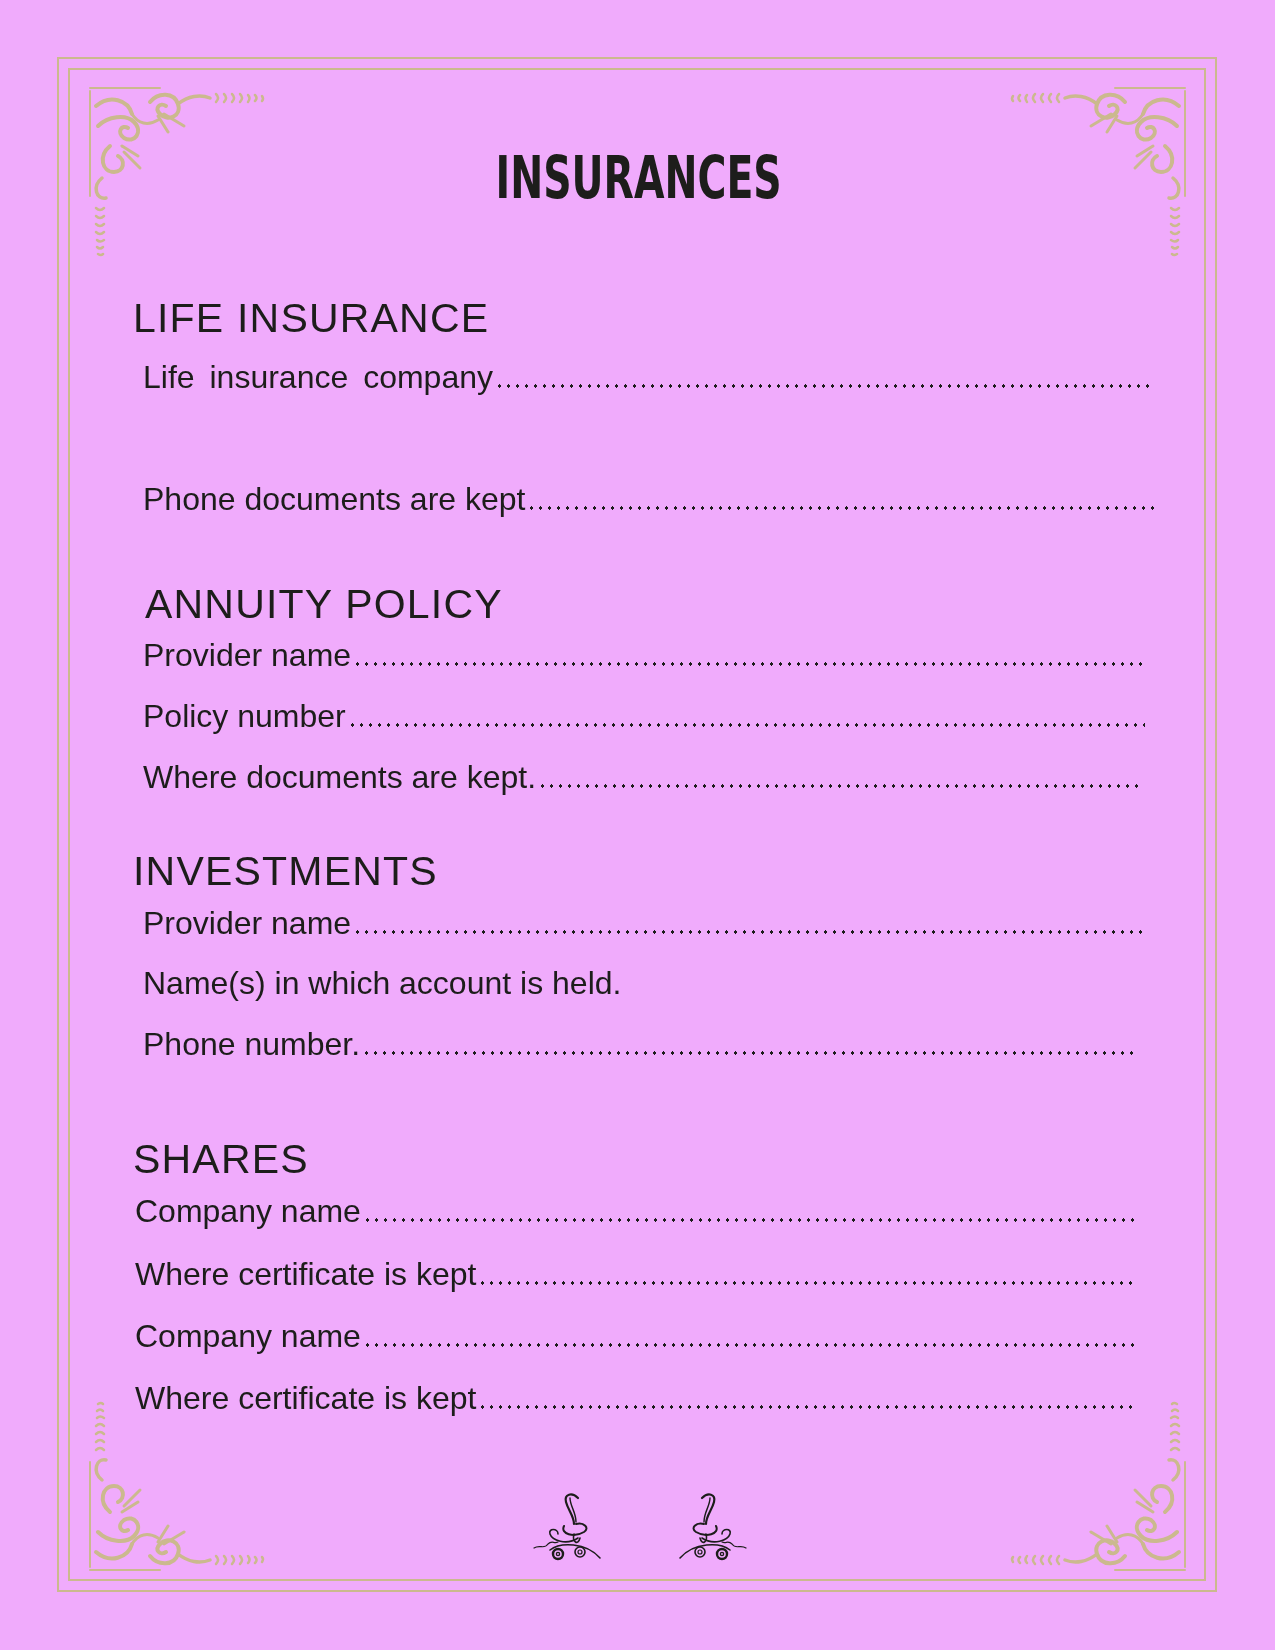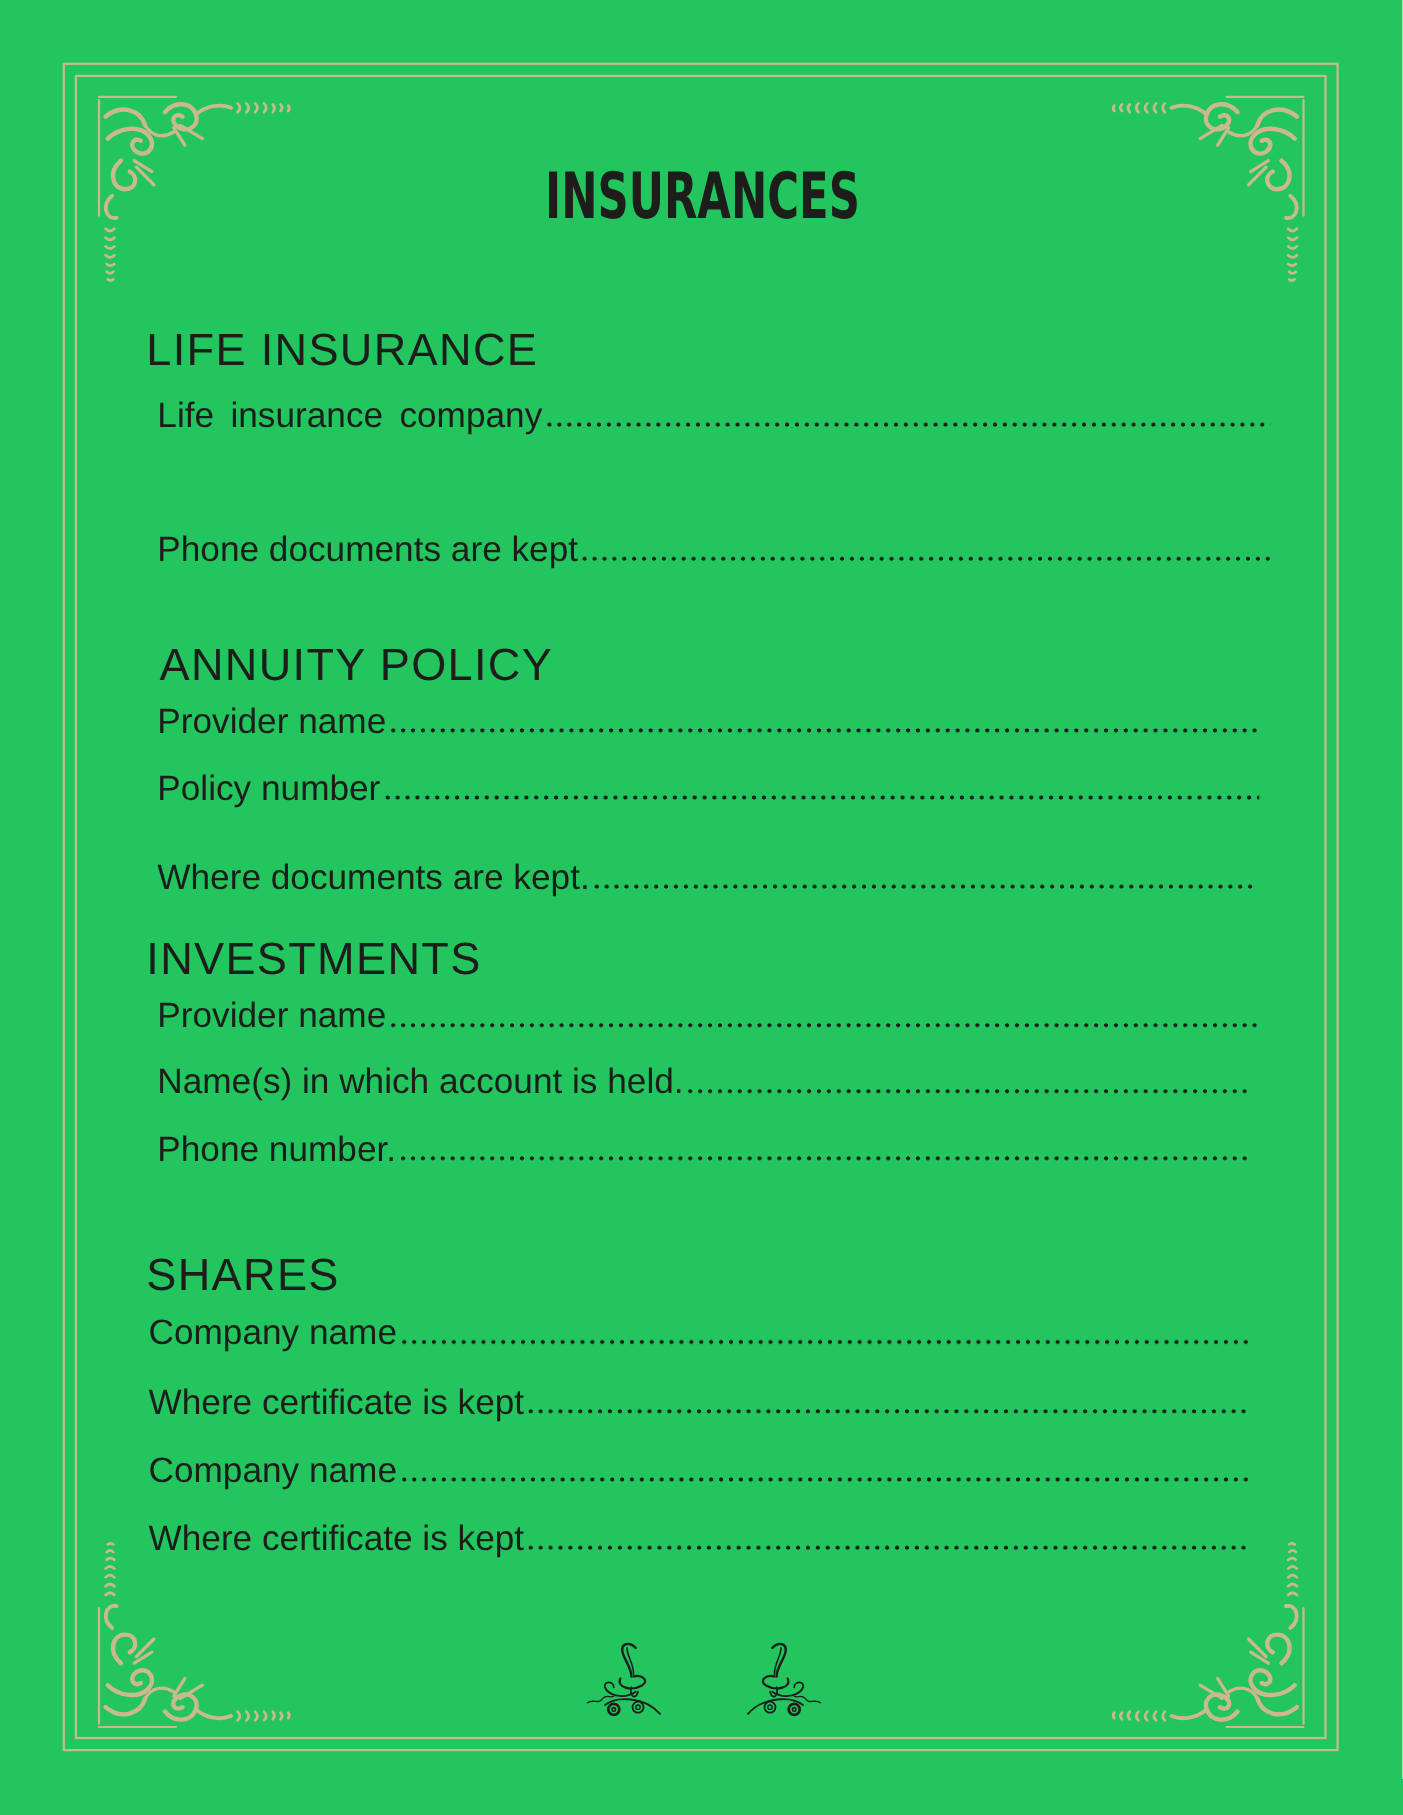--- a/index.html
+++ b/index.html
@@ -1,17 +1,17 @@
 <!DOCTYPE html>
 <html><head>
 <meta charset="utf-8">
 <style>
   html, body { margin: 0; padding: 0; background: #ffffff; }
   body { width: 1275px; height: 1650px; position: relative; overflow: hidden; }
-  .page { position: absolute; left: 0; top: 0; width: 1275px; height: 1650px; background: #22c55e; }
+  .page { position: absolute; left: 0; top: 0; width: 1275px; height: 1650px; background: #f0abfc; }
   .border-outer {
     position: absolute; left: 57px; top: 57px; width: 1160px; height: 1535px;
     border: 2.5px solid #cbb98e; box-sizing: border-box;
   }
   .border-inner {
     position: absolute; left: 68px; top: 68px; width: 1138px; height: 1513px;
     border: 2.5px solid #cbb98e; box-sizing: border-box;
   }
   .corner { position: absolute; width: 200px; height: 190px; }
   .corner svg { width: 100%; height: 100%; display: block; }
@@ -215,31 +215,31 @@
 
   <div class="section-heading" style="top:586px;margin-left:12px;">ANNUITY POLICY</div>
   <div class="row" style="top:635px; width:1002px;">
     <span class="label">Provider name</span>
     <span class="leader"></span>
   </div>
   <div class="row" style="top:696px; width:1002px;">
     <span class="label">Policy number</span>
     <span class="leader"></span>
   </div>
-  <div class="row" style="top:757px; width:1000px;margin-top:20px;">
+  <div class="row" style="top:757px; width:1000px;">
     <span class="label">Where documents are kept.</span>
     <span class="leader"></span>
   </div>
 
   <div class="section-heading" style="top:853px;">INVESTMENTS</div>
   <div class="row" style="top:903px; width:1002px;">
     <span class="label">Provider name</span>
     <span class="leader"></span>
   </div>
-  <div class="row" style="top:963px; width:995px;">
+  <div class="row" style="top:963px; width:995px;flex-direction:column;">
     <span class="label">Name(s) in which account is held.</span>
     <span class="leader"></span>
   </div>
   <div class="row" style="top:1024px; width:993px;justify-content:flex-end;">
     <span class="label">Phone number.</span>
     <span class="leader"></span>
   </div>
 
   <div class="section-heading" style="top:1141px;">SHARES</div>
   <div class="row" style="top:1191px; width:1002px; left:135px;">

